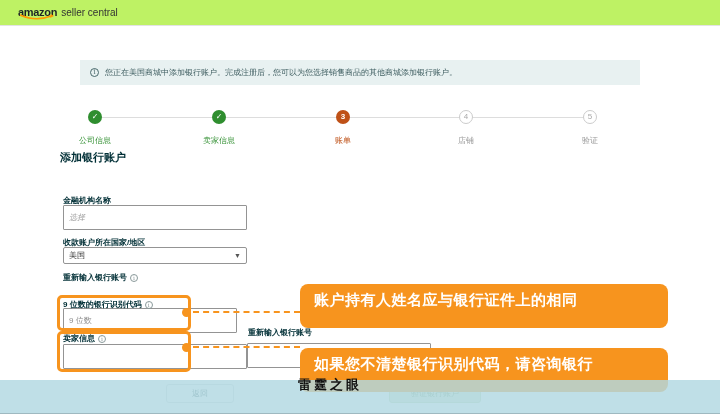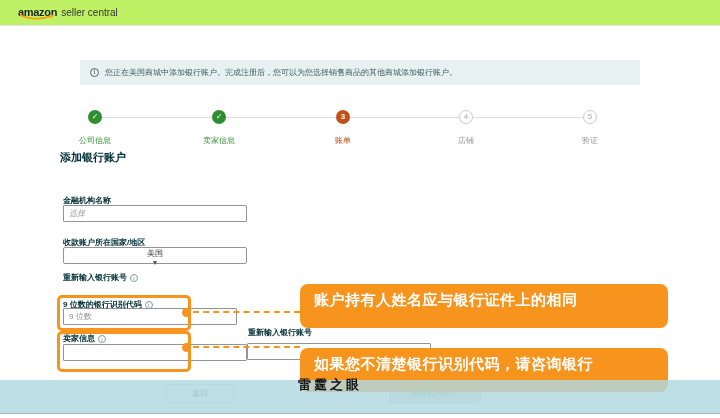--- a/index.html
+++ b/index.html
@@ -31,26 +31,26 @@
   .step.upcoming .dot { background:#fff; border:1px solid #cccccc; color:#aaaaaa; line-height:12px; font-weight:normal; }
   .step .lbl { margin-top:11px; font-size:8px; }
   .step.complete .lbl { color:#2f8e2f; }
   .step.current .lbl { color:#bf5117; }
   .step.upcoming .lbl { color:#999999; }
 
   .page-title { position:absolute; left:60px; top:150px; font-size:11px; font-weight:bold; color:#002f36; }
 
   
   .flabel { position:absolute; font-size:8px; font-weight:bold; color:#002f36; display:flex; align-items:center; gap:3px; }
-  .inp { position:absolute; height:17px; background:#fff; border:1px solid #949494; border-radius:1px;
+  .inp { position:absolute; height:25px; background:#fff; border:1px solid #949494; border-radius:1px;
          font-size:8px; color:#333; padding:0 5px; font-family:"Liberation Sans",sans-serif; }
   .inp::placeholder { color:#8c8c8c; opacity:1; }
   .inp.italic::placeholder { font-style:italic; color:#9a9a9a; }
   .selbox { position:absolute; height:17px; background:#fff; border:1px solid #949494; border-radius:2px;
-            font-size:8px; color:#333; display:flex; align-items:center; padding:0 5px; justify-content:space-between;flex-direction:column; }
+            font-size:8px; color:#333; display:flex; align-items:center; padding:0 5px; justify-content:space-between; }
   .caret { font-size:7px; color:#555; }
   .mini-info { display:inline-block; width:8px; height:8px; border:1px solid #8a9a9b; border-radius:50%;
                color:#8a9a9b; font-size:6px; line-height:6px; text-align:center; font-family:"DejaVu Serif",serif; font-weight:normal; }
 
   
   .hl-box { position:absolute; border:3px solid #f7941e; border-radius:5px; z-index:5; }
   .conn-dot { position:absolute; width:9px; height:9px; border-radius:50%; background:#f7941e; z-index:6; }
   .conn-dash { position:absolute; height:0; border-top:2px dashed #f7941e; z-index:6; }
   .callout { position:absolute; left:300px; width:368px; height:44px; background:#f7941e; border-radius:8px;
              color:#fff; font-size:15px; font-weight:bold; line-height:31px; padding-left:14px; z-index:7;

